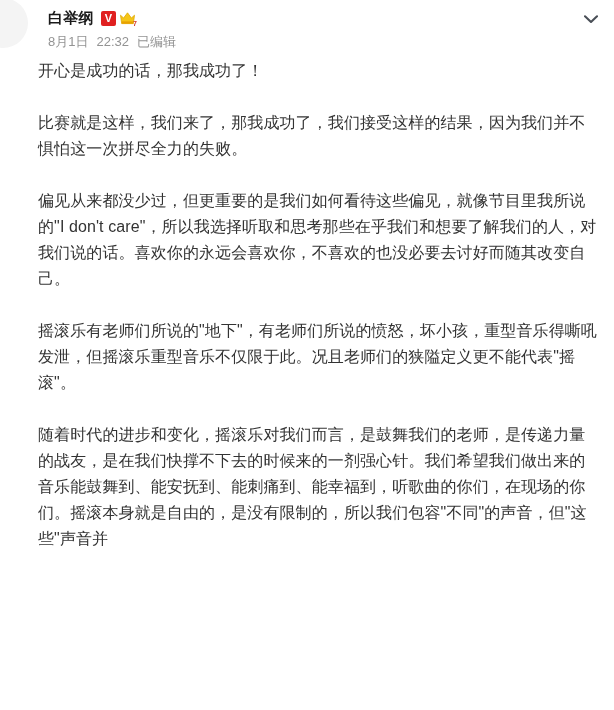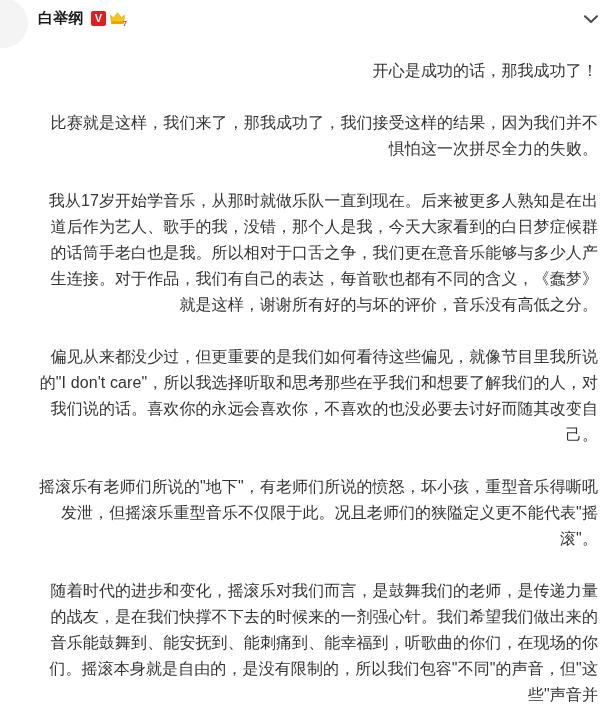--- a/index.html
+++ b/index.html
@@ -31,21 +31,21 @@
     top: -2px;
     width: 50px;
     height: 50px;
     border-radius: 50%;
     background: #f4f4f4;
   }
 
   
   .header {
     position: absolute;
-    left: 38px;
+    left: 48px;
     top: 8px;
     right: 14px;
     height: 46px;
   }
   .name-row {
     display: flex;
     align-items: center;
     height: 20px;
   }
   .author-name {
@@ -126,21 +126,20 @@
     top: 58px;
     width: 560px;
     font-size: 16px;
     line-height: 26px;
     color: #333333;
     letter-spacing: 0.1px;
     word-break: break-word;
   }
   .body p {
     margin: 0 0 26px 0;
-    text-align: right;
   }
   .body p:last-child {
     margin-bottom: 0;
   }
 </style>
 </head>
 <body>
 
 <div class="post">
 
@@ -154,30 +153,32 @@
 
       <span class="badge-crown">
         <svg width="17" height="15" viewBox="0 0 17 15" xmlns="http://www.w3.org/2000/svg">
           <path d="M1.5 4.2 L4.6 7.0 L8.5 1.8 L12.4 7.0 L15.5 4.2 L14.3 12.6 L2.7 12.6 Z" fill="#f5c518" stroke="#e0a800" stroke-width="0.8" stroke-linejoin="round"></path>
           <rect x="2.7" y="10.4" width="11.6" height="2.3" fill="#e8a100"></rect>
         </svg>
         <span class="lvl">7</span>
       </span>
     </div>
 
+    <div class="meta-row">
+      <span>8月1日</span><span class="sep"></span><span>22:32</span><span class="sep"></span><span>已编辑</span>
+    </div>
   </div>
 
   <div class="chevron">
     <svg width="14" height="9" viewBox="0 0 14 9" xmlns="http://www.w3.org/2000/svg">
       <path d="M1 1.3 L7 7 L13 1.3" fill="none" stroke="#4a4f57" stroke-width="2.1" stroke-linecap="round" stroke-linejoin="round"></path>
     </svg>
   </div>
 
   <div class="body">
     <p>开心是成功的话，那我成功了！</p>
     <p>比赛就是这样，我们来了，那我成功了，我们接受这样的结果，因为我们并不惧怕这一次拼尽全力的失败。</p>
-    <p>我从17岁开始学音乐，从那时就做乐队一直到现在。后来被更多人熟知是在出道后作为艺人、歌手的我，没错，那个人是我，今天大家看到的白日梦症候群的话筒手老白也是我。所以相对于口舌之争，我们更在意音乐能够与多少人产生连接。对于作品，我们有自己的表达，每首歌也都有不同的含义，《蠢梦》就是这样，谢谢所有好的与坏的评价，音乐没有高低之分。</p>
     <p>偏见从来都没少过，但更重要的是我们如何看待这些偏见，就像节目里我所说的"I don't care"，所以我选择听取和思考那些在乎我们和想要了解我们的人，对我们说的话。喜欢你的永远会喜欢你，不喜欢的也没必要去讨好而随其改变自己。</p>
     <p>摇滚乐有老师们所说的"地下"，有老师们所说的愤怒，坏小孩，重型音乐得嘶吼发泄，但摇滚乐重型音乐不仅限于此。况且老师们的狭隘定义更不能代表"摇滚"。</p>
     <p>随着时代的进步和变化，摇滚乐对我们而言，是鼓舞我们的老师，是传递力量的战友，是在我们快撑不下去的时候来的一剂强心针。我们希望我们做出来的音乐能鼓舞到、能安抚到、能刺痛到、能幸福到，听歌曲的你们，在现场的你们。摇滚本身就是自由的，是没有限制的，所以我们包容"不同"的声音，但"这些"声音并</p>
   </div>
 
 </div>
 
 </body></html>

